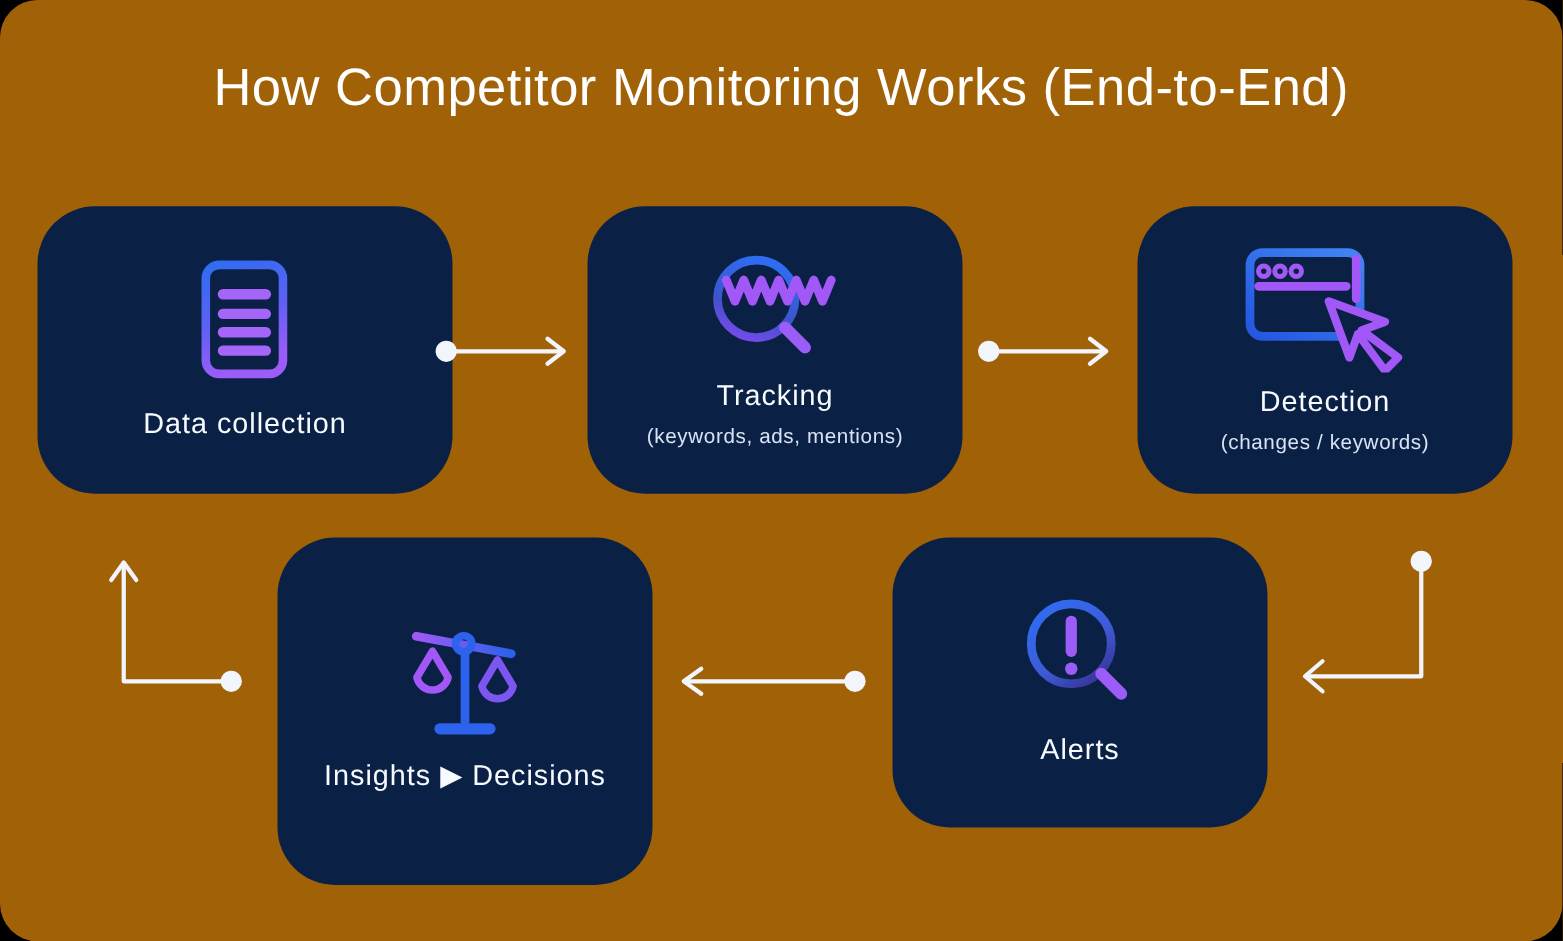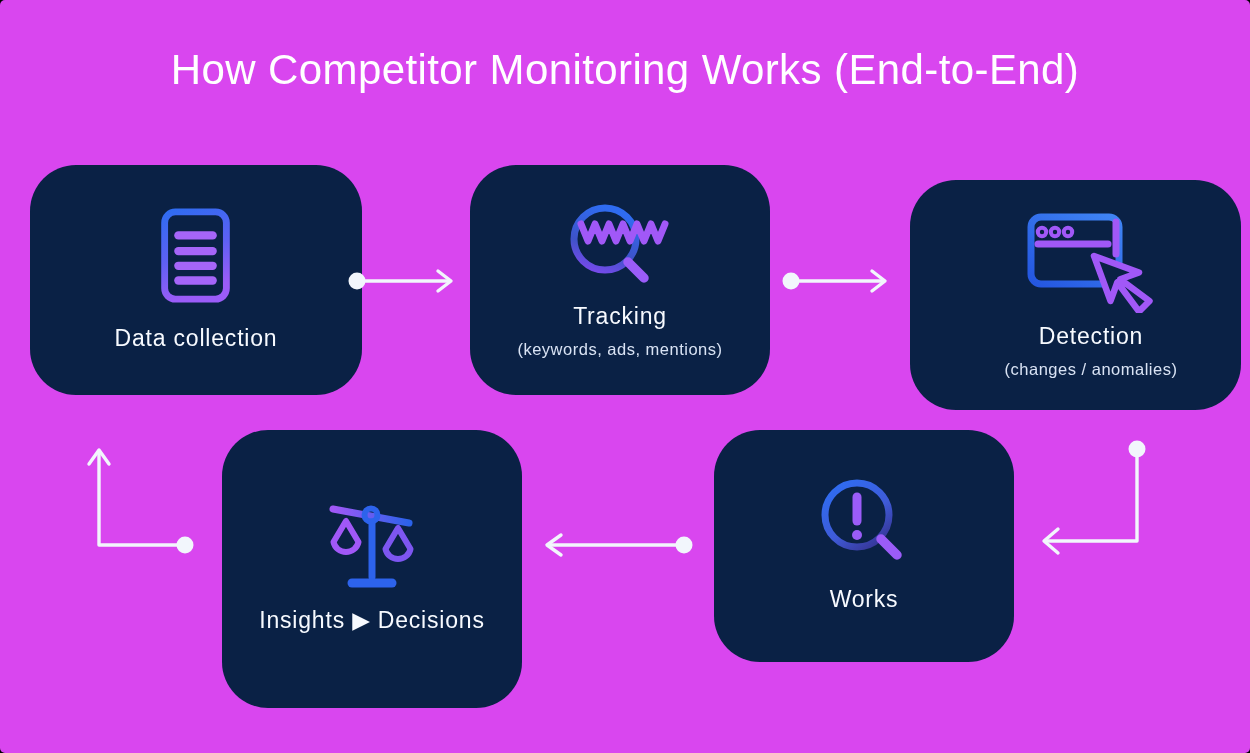--- a/index.html
+++ b/index.html
@@ -5,22 +5,22 @@
   html, body {
     margin: 0;
     padding: 0;
     background: #000;
     font-family: "Liberation Sans", "DejaVu Sans", sans-serif;
   }
   .canvas {
     position: relative;
     width: 1250px;
     height: 753px;
-    background: #d946ef;
-    border-radius: 5px;
+    background: #a16207;
+    border-radius: 30px;
     overflow: hidden;
   }
   .title {
     position: absolute;
     top: 46px;
     left: 0;
     width: 100%;
     text-align: center;
     color: #ffffff;
     font-size: 42px;
@@ -32,21 +32,21 @@
     position: absolute;
     background: #0a2145;
     border-radius: 46px;
     display: flex;
     flex-direction: column;
     align-items: center;
     justify-content: center;
   }
   .card-1 { left: 30px;  top: 165px; width: 332px; height: 230px; }
   .card-2 { left: 470px; top: 165px; width: 300px; height: 230px; justify-content: center; }
-  .card-3 { left: 910px; top: 180px; width: 300px; height: 230px; padding-left: 31px; }
+  .card-3 { left: 910px; top: 165px; width: 300px; height: 230px; }
   .card-4 { left: 222px; top: 430px; width: 300px; height: 278px; }
   .card-5 { left: 714px; top: 430px; width: 300px; height: 232px; }
   .icon-wrap { display: flex; align-items: center; justify-content: center; }
   .card-1 .icon-wrap { margin-bottom: 20px; }
   .card-2 .icon-wrap, .card-3 .icon-wrap { margin-bottom: 10px; }
   .card-4 .icon-wrap, .card-5 .icon-wrap { margin-bottom: 16px; }
   .node-label {
     color: #f7faff;
     font-size: 23px;
     font-weight: 400;
@@ -134,21 +134,21 @@
           <circle cx="16" cy="21" r="4.2"></circle>
           <circle cx="29" cy="21" r="4.2"></circle>
           <circle cx="42" cy="21" r="4.2"></circle>
         </g>
         <line x1="12" y1="33" x2="82" y2="33" stroke="#a158f7" stroke-width="7" stroke-linecap="round"></line>
         <line x1="90" y1="11" x2="90" y2="43" stroke="#a158f7" stroke-width="7" stroke-linecap="round"></line>
         <path d="M68 45 L113 61.5 L94.3 68.3 L123.5 90 L113 100.5 L91.3 71.3 L84.5 90 Z" fill="#0a2145" stroke="#a158f7" stroke-width="6.5" stroke-linejoin="round"></path>
       </svg>
     </div>
     <div class="node-label">Detection</div>
-    <div class="node-sublabel">(changes / anomalies)</div>
+    <div class="node-sublabel">(changes / keywords)</div>
   </div>
 
   <div class="card card-4">
     <div class="icon-wrap">
       <svg width="86" height="88" viewBox="0 0 86 88" aria-hidden="true">
         <defs>
           <linearGradient id="gScale" x1="0" y1="0" x2="1" y2="0">
             <stop offset="0" stop-color="#a158f7"></stop>
             <stop offset="1" stop-color="#2b62ea"></stop>
           </linearGradient>
@@ -173,21 +173,21 @@
             <stop offset="0.55" stop-color="#3f5bd8"></stop>
             <stop offset="1" stop-color="#35318f"></stop>
           </linearGradient>
         </defs>
         <circle cx="37" cy="37" r="32" fill="none" stroke="url(#gAlert)" stroke-width="7"></circle>
         <line x1="37" y1="19" x2="37" y2="43" stroke="#9b5cf8" stroke-width="9" stroke-linecap="round"></line>
         <circle cx="37" cy="57" r="5" fill="#9b5cf8"></circle>
         <line x1="61" y1="61" x2="77" y2="77" stroke="#9b5cf8" stroke-width="9.5" stroke-linecap="round"></line>
       </svg>
     </div>
-    <div class="node-label">Works</div>
+    <div class="node-label">Alerts</div>
   </div>
 
   <svg class="connector" style="left:345px; top:266px;" width="116" height="30" aria-hidden="true">
     <circle class="arrow-dot" cx="12" cy="15" r="8.5"></circle>
     <line class="arrow-stroke" x1="12" y1="15" x2="103" y2="15"></line>
     <path class="arrow-stroke" d="M93 5 L106 15 L93 25"></path>
   </svg>
 
   <svg class="connector" style="left:779px; top:266px;" width="116" height="30" aria-hidden="true">
     <circle class="arrow-dot" cx="12" cy="15" r="8.5"></circle>

